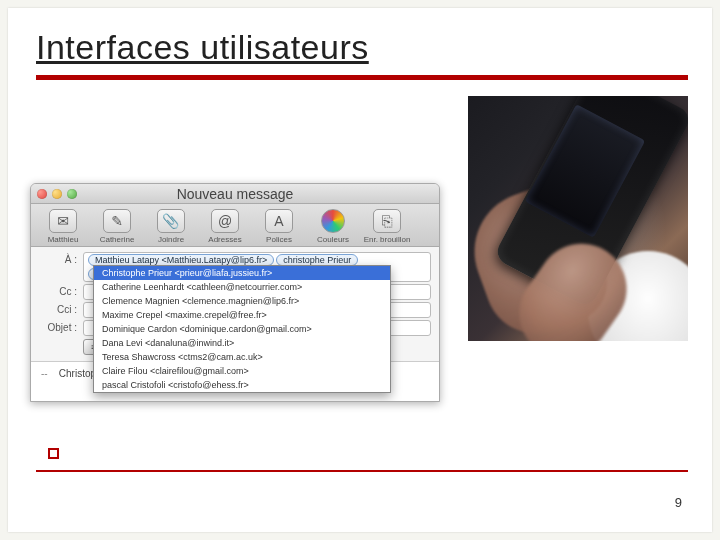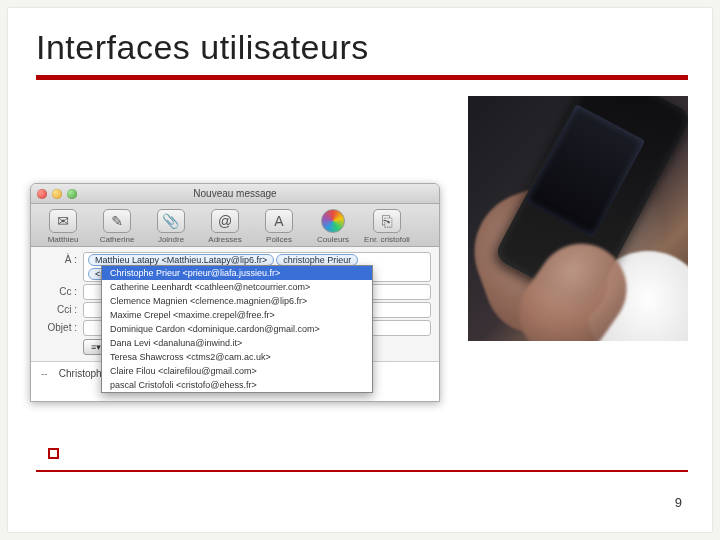--- a/index.html
+++ b/index.html
@@ -18,20 +18,21 @@
     height: 524px;
     position: relative;
     box-shadow: 0 0 2px rgba(0,0,0,0.15);
   }
   .title {
     font-size: 34px;
     font-weight: 400;
     color: #222;
     padding: 20px 0 8px 28px;
     letter-spacing: 0.5px;
+    text-decoration: underline;
   }
   .rule {
     height: 5px;
     background: #b20000;
     margin-left: 28px;
     width: 652px;
   }
   .bottom-rule {
     position: absolute;
     height: 2px;
@@ -78,21 +79,21 @@
     background: linear-gradient(#e8e8e8, #cfcfcf);
     border-bottom: 1px solid #aaa;
     padding: 0 6px;
     position: relative;
   }
   .traffic { display: flex; gap: 5px; }
   .t-dot { width: 10px; height: 10px; border-radius: 50%; box-shadow: inset 0 0 1px rgba(0,0,0,0.4); }
   .t-red { background: radial-gradient(circle at 30% 30%, #ff9a8f, #e0443e); }
   .t-yel { background: radial-gradient(circle at 30% 30%, #ffe08a, #e6a92f); }
   .t-grn { background: radial-gradient(circle at 30% 30%, #a6e89a, #4fa53e); }
-  .wtitle { position: absolute; left: 0; right: 0; text-align: center; font-size: 10px; color: #444; }
+  .wtitle { position: absolute; left: 0; right: 0; text-align: center; font-size: 14px; color: #444; }
 
   .toolbar {
     display: flex;
     gap: 6px;
     padding: 5px 8px 2px 8px;
     background: linear-gradient(#e2e2e2, #cacaca);
     border-bottom: 1px solid #aaa;
   }
   .tbtn {
     display: flex;
@@ -161,23 +162,23 @@
   .dropdown-small {
     width: 26px; height: 16px;
     background: linear-gradient(#fff,#ddd);
     border: 1px solid #999; border-radius: 3px;
     font-size: 9px; text-align: center; line-height: 14px;
     margin-left: 44px;
   }
 
   .suggest {
     position: absolute;
-    left: 70px;
+    left: 62px;
     top: 81px;
-    width: 272px;
+    width: 298px;
     background: #fff;
     border: 1px solid #888;
     box-shadow: 0 4px 10px rgba(0,0,0,0.35);
     z-index: 10;
   }
   .sitem {
     padding: 2px 8px;
     font-size: 9px;
     color: #333;
     white-space: nowrap;
@@ -302,21 +303,21 @@
         <div class="tbtn">
           <div class="ticon">A</div>
           <div class="tlabel">Polices</div>
         </div>
         <div class="tbtn">
           <div class="ticon" style="background: conic-gradient(rgb(231, 76, 60), rgb(241, 196, 15), rgb(46, 204, 113), rgb(52, 152, 219), rgb(155, 89, 182), rgb(231, 76, 60)); border-radius: 50%; width: 24px; color: transparent;">●</div>
           <div class="tlabel">Couleurs</div>
         </div>
         <div class="tbtn">
           <div class="ticon">⎘</div>
-          <div class="tlabel">Enr. cristofoli</div>
+          <div class="tlabel">Enr. brouillon</div>
         </div>
       </div>
 
     <div class="headers">
       <div class="hrow">
         <div class="hlabel">À :</div>
         <div class="hfield" id="to-field">
         <span class="pill">Matthieu Latapy &lt;Matthieu.Latapy@lip6.fr&gt;</span>
             <span class="pill">christophe Prieur</span>
             <span class="pill">&lt;prieur@liafa.jussieu.fr&gt;</span>

